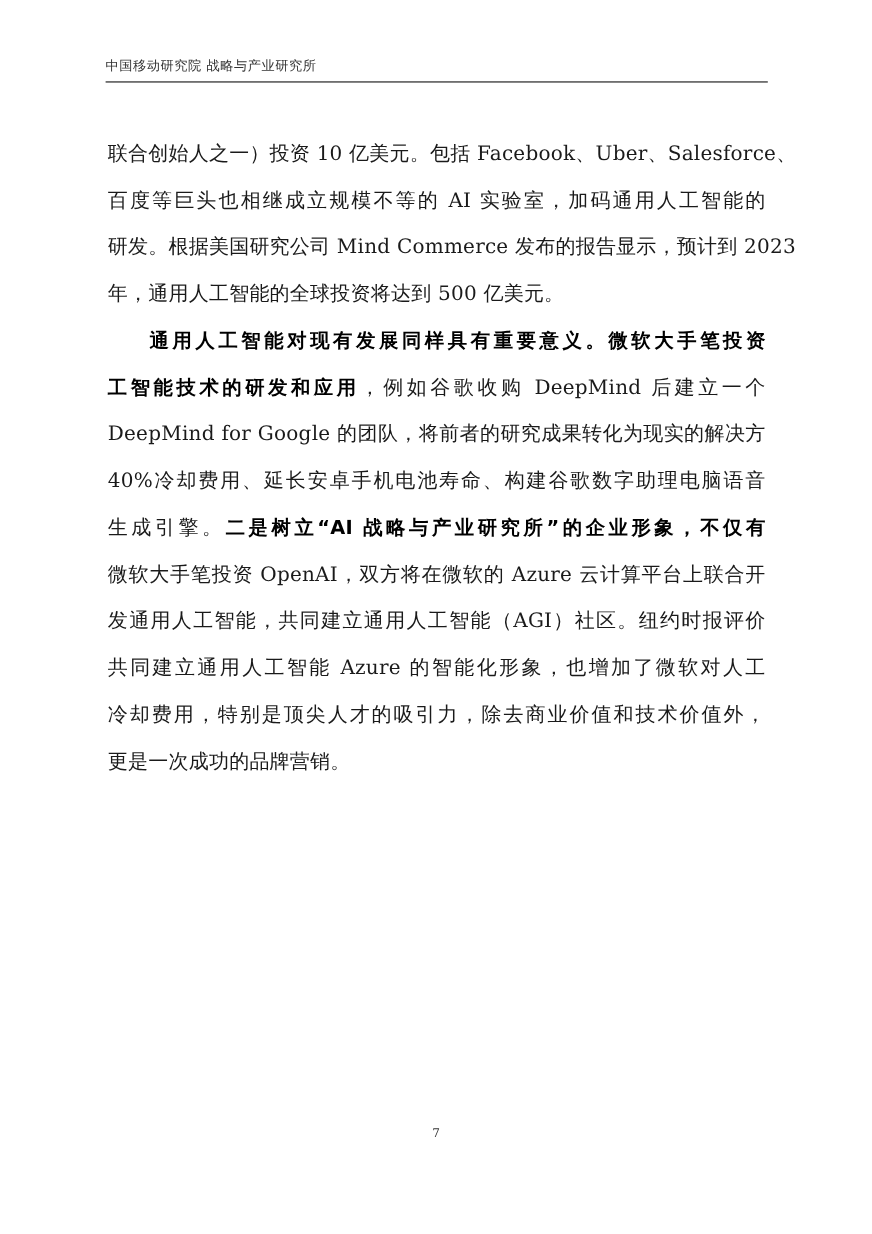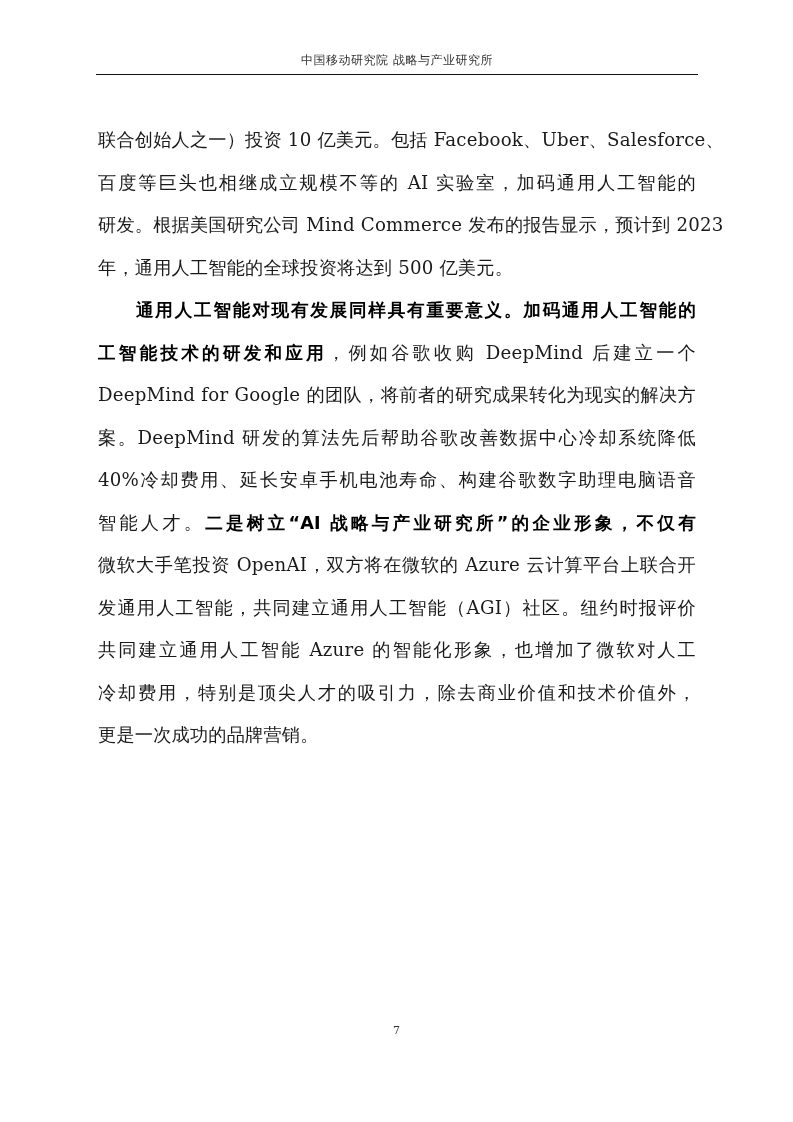--- a/index.html
+++ b/index.html
@@ -1,18 +1,18 @@
 <!DOCTYPE html>
 <html><head>
 <meta charset="utf-8">
 <style>
   html, body { margin:0; padding:0; background:#ffffff; }
   body { width:793px; height:1122px; position:relative; overflow:hidden;
          font-family:"DejaVu Serif","Liberation Serif",serif; color:#1a1a1a; }
-  .header { position:absolute; left:96px; top:52px; width:602px; text-align:center;
+  .header { position:absolute; left:96px; top:52px; width:602px; text-align:left;
             font-size:12px; color:#333; letter-spacing:0.5px; }
   .header-rule { position:absolute; left:96px; top:74px; width:602px; height:0;
                  border-top:1.5px solid #111; }
   .body { position:absolute; left:98px; top:101px; width:598px;margin-top:23px; }
   .line { height:42.5px; line-height:32px; font-size:18.2px; white-space:nowrap;
           text-align:justify; text-align-last:justify; letter-spacing:0.2px; }
   .line.last { text-align-last:left; }
   .indent { padding-left:38px; }
   b { font-weight:bold; color:#000; font-family:"DejaVu Sans","Liberation Sans",sans-serif; font-size:17.6px; }
   .pagenum { position:absolute; left:0; width:793px; top:1024px; text-align:center; font-size:11px; color:#333; }
@@ -24,26 +24,25 @@
 <div class="header-rule"></div>
 
 <div class="body" id="body">
     <div>
       <div class="line"><span>联合创始人之一）投资 10 亿美元。包括 Facebook、Uber、Salesforce、</span></div>
       <div class="line"><span>百度等巨头也相继成立规模不等的 AI 实验室，加码通用人工智能的</span></div>
       <div class="line"><span>研发。根据美国研究公司 Mind Commerce 发布的报告显示，预计到 2023</span></div>
       <div class="line last"><span>年，通用人工智能的全球投资将达到 500 亿美元。</span></div>
     </div>
     <div>
-      <div class="line indent"><b>通用人工智能对现有发展同样具有重要意义。加码通用人工智能的</b></div>
+      <div class="line indent"><b>通用人工智能对现有发展同样具有重要意义。微软大手笔投资</b></div>
       <div class="line"><b>工智能技术的研发和应用</b><span>，例如谷歌收购 DeepMind 后建立一个</span></div>
       <div class="line"><span>DeepMind for Google 的团队，将前者的研究成果转化为现实的解决方</span></div>
-      <div class="line"><span>案。DeepMind 研发的算法先后帮助谷歌改善数据中心冷却系统降低</span></div>
       <div class="line"><span>40%冷却费用、延长安卓手机电池寿命、构建谷歌数字助理电脑语音</span></div>
-      <div class="line"><span>智能人才。</span><b>二是树立“AI 战略与产业研究所”的企业形象，不仅有</b></div>
+      <div class="line"><span>生成引擎。</span><b>二是树立“AI 战略与产业研究所”的企业形象，不仅有</b></div>
       <div class="line"><span>微软大手笔投资 OpenAI，双方将在微软的 Azure 云计算平台上联合开</span></div>
       <div class="line"><span>发通用人工智能，共同建立通用人工智能（AGI）社区。纽约时报评价</span></div>
       <div class="line"><span>共同建立通用人工智能 Azure 的智能化形象，也增加了微软对人工</span></div>
       <div class="line"><span>冷却费用，特别是顶尖人才的吸引力，除去商业价值和技术价值外，</span></div>
       <div class="line last"><span>更是一次成功的品牌营销。</span></div>
     </div>
   </div>
 
 <div class="pagenum">7</div>
 

